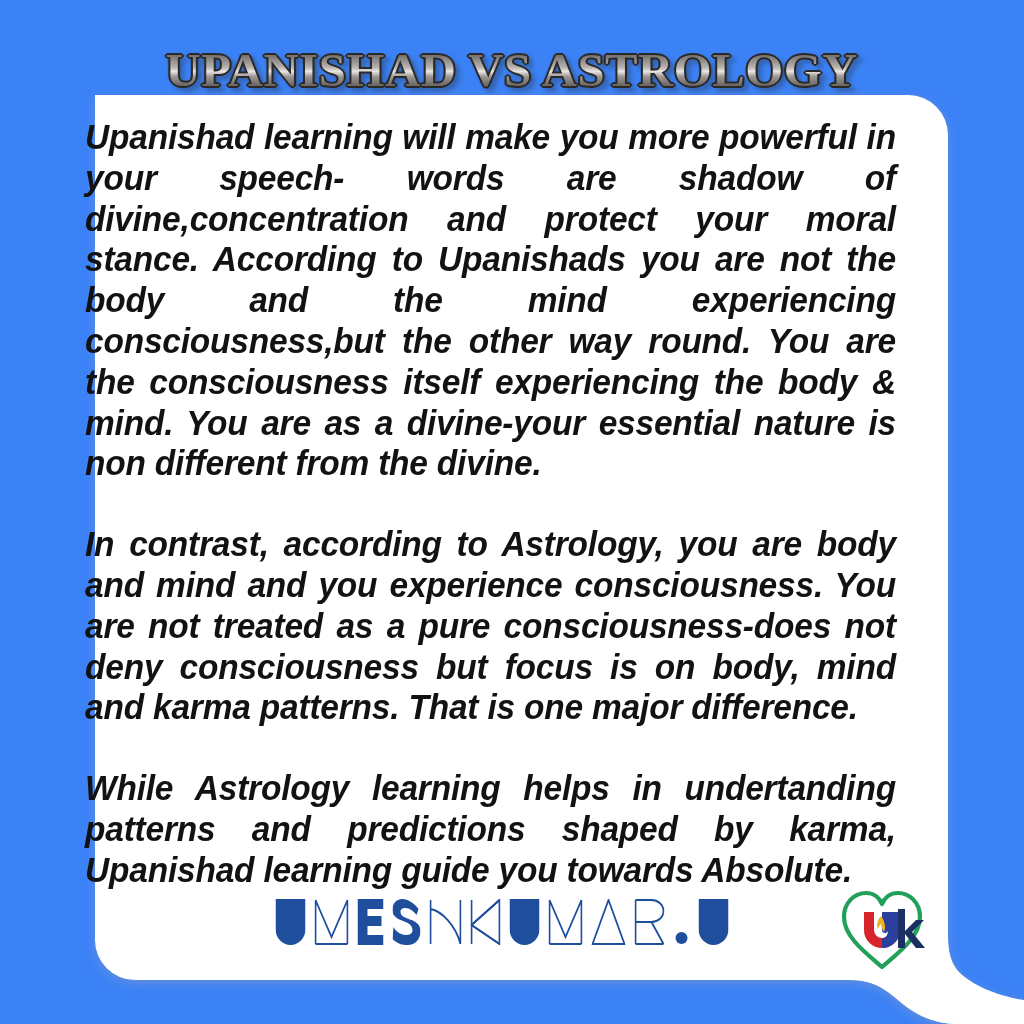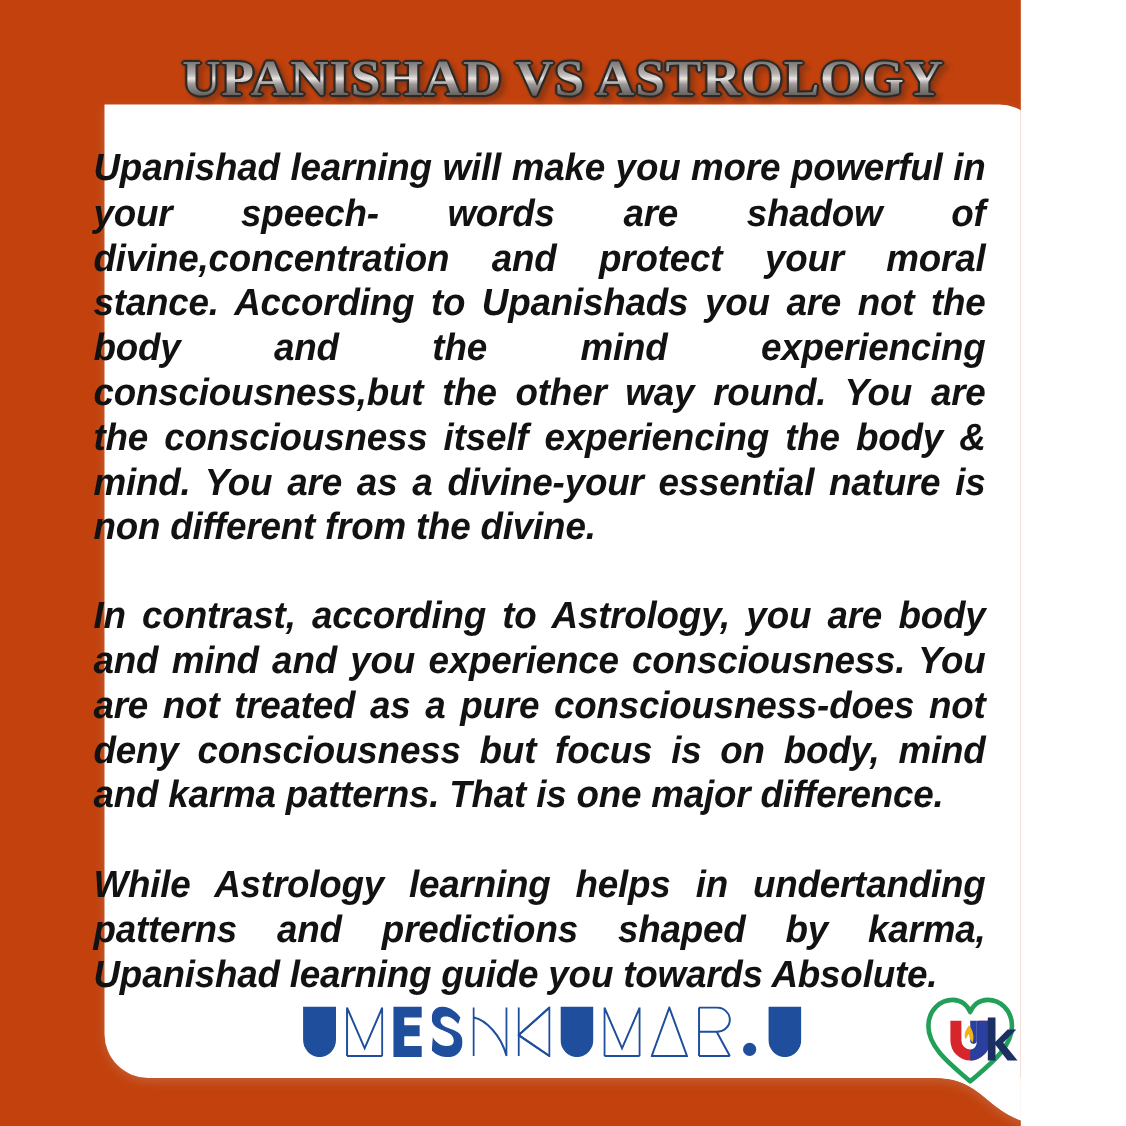--- a/index.html
+++ b/index.html
@@ -8,23 +8,23 @@
   }
   body {
     width: 1024px;
     height: 1024px;
     overflow: hidden;
     font-family: "Liberation Sans", sans-serif;
   }
 
   #poster {
     position: relative;
-    width: 928px;
+    width: 1024px;
     height: 1024px;
-    background: #c2410c;
+    background: #3b82f6;
     overflow: hidden;
   }
 
   
   #title-bar {
     position: absolute;
     left: 0;
     top: 14px;
     width: 1024px;
     text-align: center;
@@ -66,21 +66,21 @@
     top: 0;
     width: 1024px;
     height: 1024px;
     z-index: 1;
     pointer-events: none;
   }
 
   #card-content {
     position: absolute;
     left: 55px;
-    top: 111px;
+    top: 95px;
     width: 893px;
     height: 912px;
     z-index: 2;
     text-decoration: underline;
   }
 
   
   #body-copy {
     position: absolute;
     left: 30px;

